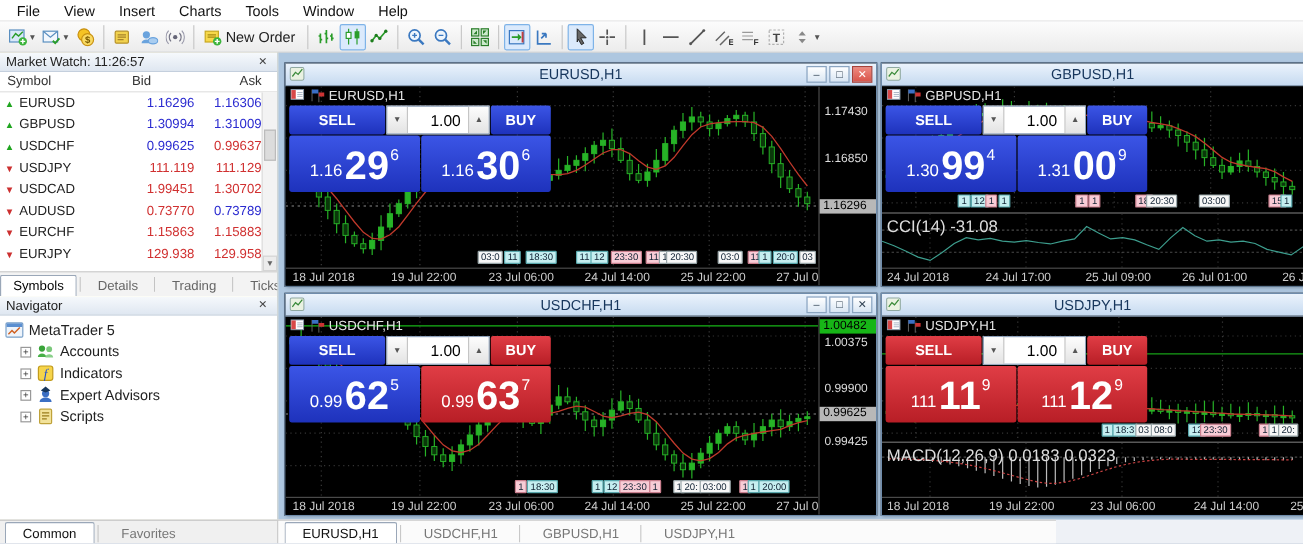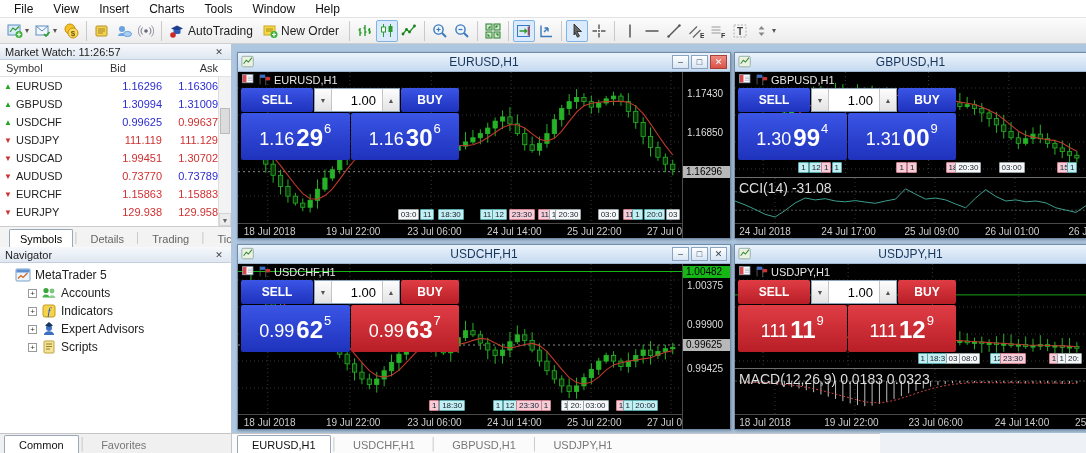--- a/index.html
+++ b/index.html
@@ -31,26 +31,26 @@
 .mw-row .arr{width:16px;text-align:center;font-size:8px}
 .arr.up{color:#1fa51f}
 .arr.dn{color:#cc3030}
 .val{width:52px;text-align:right}
 .val.ask{width:56px}
 .vblue{color:#2b2bd0}
 .vred{color:#d03030}
 .mw-scroll{position:absolute;right:0;top:-17px;bottom:0;width:13px;background:#f3f3f3;border-left:1px solid #ddd}
 .sc-btn{position:absolute;left:0;right:0;height:13px;text-align:center;font-size:7px;color:#666;line-height:13px;background:#ececec;border:1px solid #d5d5d5}
 .sc-thumb{position:absolute;left:1px;right:1px;top:48px;height:26px;background:#dcdcdc;border:1px solid #bbb}
-.panel-tabs{height:21px;display:flex;align-items:flex-end;background:#f3f3f3;border-top:1px solid #ccc;padding-left:9px}
+.panel-tabs{height:21px;display:flex;align-items:flex-end;background:#f3f3f3;border-top:1px solid #ccc;padding-left:0}
 .tab{padding:3px 10px 2px;font-size:11px;color:#666;border:1px solid transparent;border-bottom:none;white-space:nowrap}
 .tab.active{background:#fff;border-color:#9aa7b8;color:#000;border-radius:2px 2px 0 0}
 .tab-sep{color:#bbb;align-self:center;font-size:10px}
 #navigator{position:absolute;top:203px;left:0;right:0;bottom:0;background:#fff;overflow:hidden}
-.tree{padding:3px 0 0 15px}
+.tree{padding:3px 0 0 4px}
 .tree-row{display:flex;align-items:center;height:18px;gap:4px;font-size:12px;color:#222}
 .expand{width:9px;height:9px;flex:none;border:1px solid #999;background:#fff;font-size:8px;line-height:7px;text-align:center;color:#333}
 .tree-indent{width:9px;flex:none}
 
 #mdi{position:absolute;left:232px;top:44px;width:854px;height:389px;background:#aec7e0;overflow:hidden}
 .cwindow{position:absolute;border:1px solid #6f8cab;background:#000;box-shadow:1px 1px 3px rgba(0,0,0,.3)}
 .titlebar{position:relative;height:19px;background:linear-gradient(#ebf3fc,#c6daf0);display:flex;align-items:center;padding:0 3px;border-bottom:1px solid #9fb6d0}
 .tb-title{position:absolute;left:0;right:0;text-align:center;font-size:12px;color:#17365c;pointer-events:none}
 .wbtns{margin-left:auto;display:flex;gap:2px;z-index:2}
 .wbtn{width:17px;height:14px;border:1px solid #8aa4c0;background:linear-gradient(#fff,#d9e6f3);font-size:9px;line-height:12px;text-align:center;color:#345}
@@ -66,33 +66,33 @@
 .badge{position:absolute;height:11px;line-height:10px;font-size:8px;padding:0 2px;border:1px solid;border-radius:1px;color:#123;z-index:3;white-space:nowrap}
 .b-white{background:#f7f7f7;border-color:#98a5a8}
 .b-cyan{background:#c5eef0;border-color:#59a8ad}
 .b-pink{background:#f8ccd6;border-color:#c97f8e}
 .ind-pane{position:absolute;left:0;border-top:1px solid #6e6e6e}
 .ind-label{position:absolute;top:2px;left:4px;font-size:14px;color:#ddd;z-index:2}
 
 .trade-panel{position:absolute;left:3px;top:16px;width:218px;z-index:6}
 .tp-row1{display:flex;height:24px;gap:1px}
 .tp-btn{color:#fff;font-size:12px;font-weight:bold;display:flex;align-items:center;justify-content:center;border-radius:2px}
-.tp-sell{width:72px;flex:none}
+.tp-sell{width:80px;flex:none}
 .tp-buy{flex:1}
 .bg-blue{background:linear-gradient(#3b55e6,#1e32bc)}
 .bg-red{background:linear-gradient(#e03d45,#b81e26)}
 .tp-spin{display:flex;width:86px;flex:none;background:#fff;border:1px solid #8fa2bb}
 .spin-btn{width:17px;flex:none;background:linear-gradient(#fdfdfd,#e3e3e3);font-size:7px;color:#555;display:flex;align-items:center;justify-content:center}
 .spin-btn.left{border-right:1px solid #c5c5c5}
 .spin-btn.right{border-left:1px solid #c5c5c5}
 .spin-val{flex:1;display:flex;align-items:center;justify-content:flex-end;padding-right:6px;font-size:13px;color:#000}
 .tp-row2{display:flex;gap:1px;height:47px;margin-top:1px}
 .tp-price{flex:1;display:flex;align-items:flex-end;justify-content:center;color:#fff;border-radius:2px;padding-bottom:4px}
-.pp{font-size:18px;margin:0 2px 6px 0}
-.pb{font-size:24px;font-weight:bold;line-height:36px}
+.pp{font-size:14px;margin:0 2px 6px 0}
+.pb{font-size:33px;font-weight:bold;line-height:36px}
 .ps{font-size:13px;margin:0 0 20px 1px}
 
 #bottombar{position:absolute;left:0;bottom:0;width:880px;height:20px;background:#f0f0f0;border-top:1px solid #c5c5c5;display:flex}
 #nav-tabs{width:232px;flex:none;display:flex;align-items:flex-end;padding-left:4px;border-right:1px solid #c5c5c5}
 #chart-tabs{flex:1;display:flex;align-items:flex-end;background:#fbfbfb;padding-left:5px}
 .btab{padding:3px 14px 2px;font-size:11px;color:#777;border:1px solid transparent;border-bottom:none;white-space:nowrap}
 .btab.active{background:#fff;border-color:#9aa7b8;color:#111;border-radius:2px 2px 0 0}
 .btab-sep{color:#c5c5c5;align-self:center}
 </style>
 </head>
@@ -160,30 +160,20 @@
       <span class="tb-btn">
         <span class="icon16" style="width: 16px; height: 16px;">
           <svg width="16" height="16" viewBox="0 0 16 16">
             <circle cx="8" cy="8" r="1.8" fill="#667"></circle>
             <path d="M4.5 4.5a5 5 0 000 7M11.5 4.5a5 5 0 010 7" stroke="#778" fill="none"></path>
             <path d="M2.5 2.5a8 8 0 000 11M13.5 2.5a8 8 0 010 11" stroke="#99a" fill="none"></path>
           </svg>
         </span>
       </span>
       <span class="tb-sep"></span>
-      <span class="tb-btn">
-        <span class="icon16" style="width: 16px; height: 16px;">
-          <svg width="16" height="16" viewBox="0 0 16 16">
-            <path d="M2 5.5l6-3 6 3-6 2.8z" fill="#1d3f8f"></path>
-            <path d="M4.5 7v3c0 1.4 7 1.4 7 0V7" fill="#2d5cb8"></path>
-            <circle cx="4" cy="12" r="2.8" fill="#cc2a2a"></circle>
-          </svg>
-        </span>
-        <span class="tb-label">AutoTrading</span>
-      </span>
       <span class="tb-btn">
         <span class="icon16" style="width: 16px; height: 16px;">
           <svg width="16" height="16" viewBox="0 0 16 16">
             <rect x="2" y="3" width="11" height="9" fill="#f7d84a" stroke="#c8a820"></rect>
             <path d="M4 6h7M4 8h7" stroke="#a88a10"></path>
             <circle cx="12" cy="11.5" r="3.5" fill="#3cb43c"></circle>
             <path d="M12 9.5v4M10 11.5h4" stroke="#fff" stroke-width="1.2"></path>
           </svg>
         </span>
         <span class="tb-label">New Order</span>

